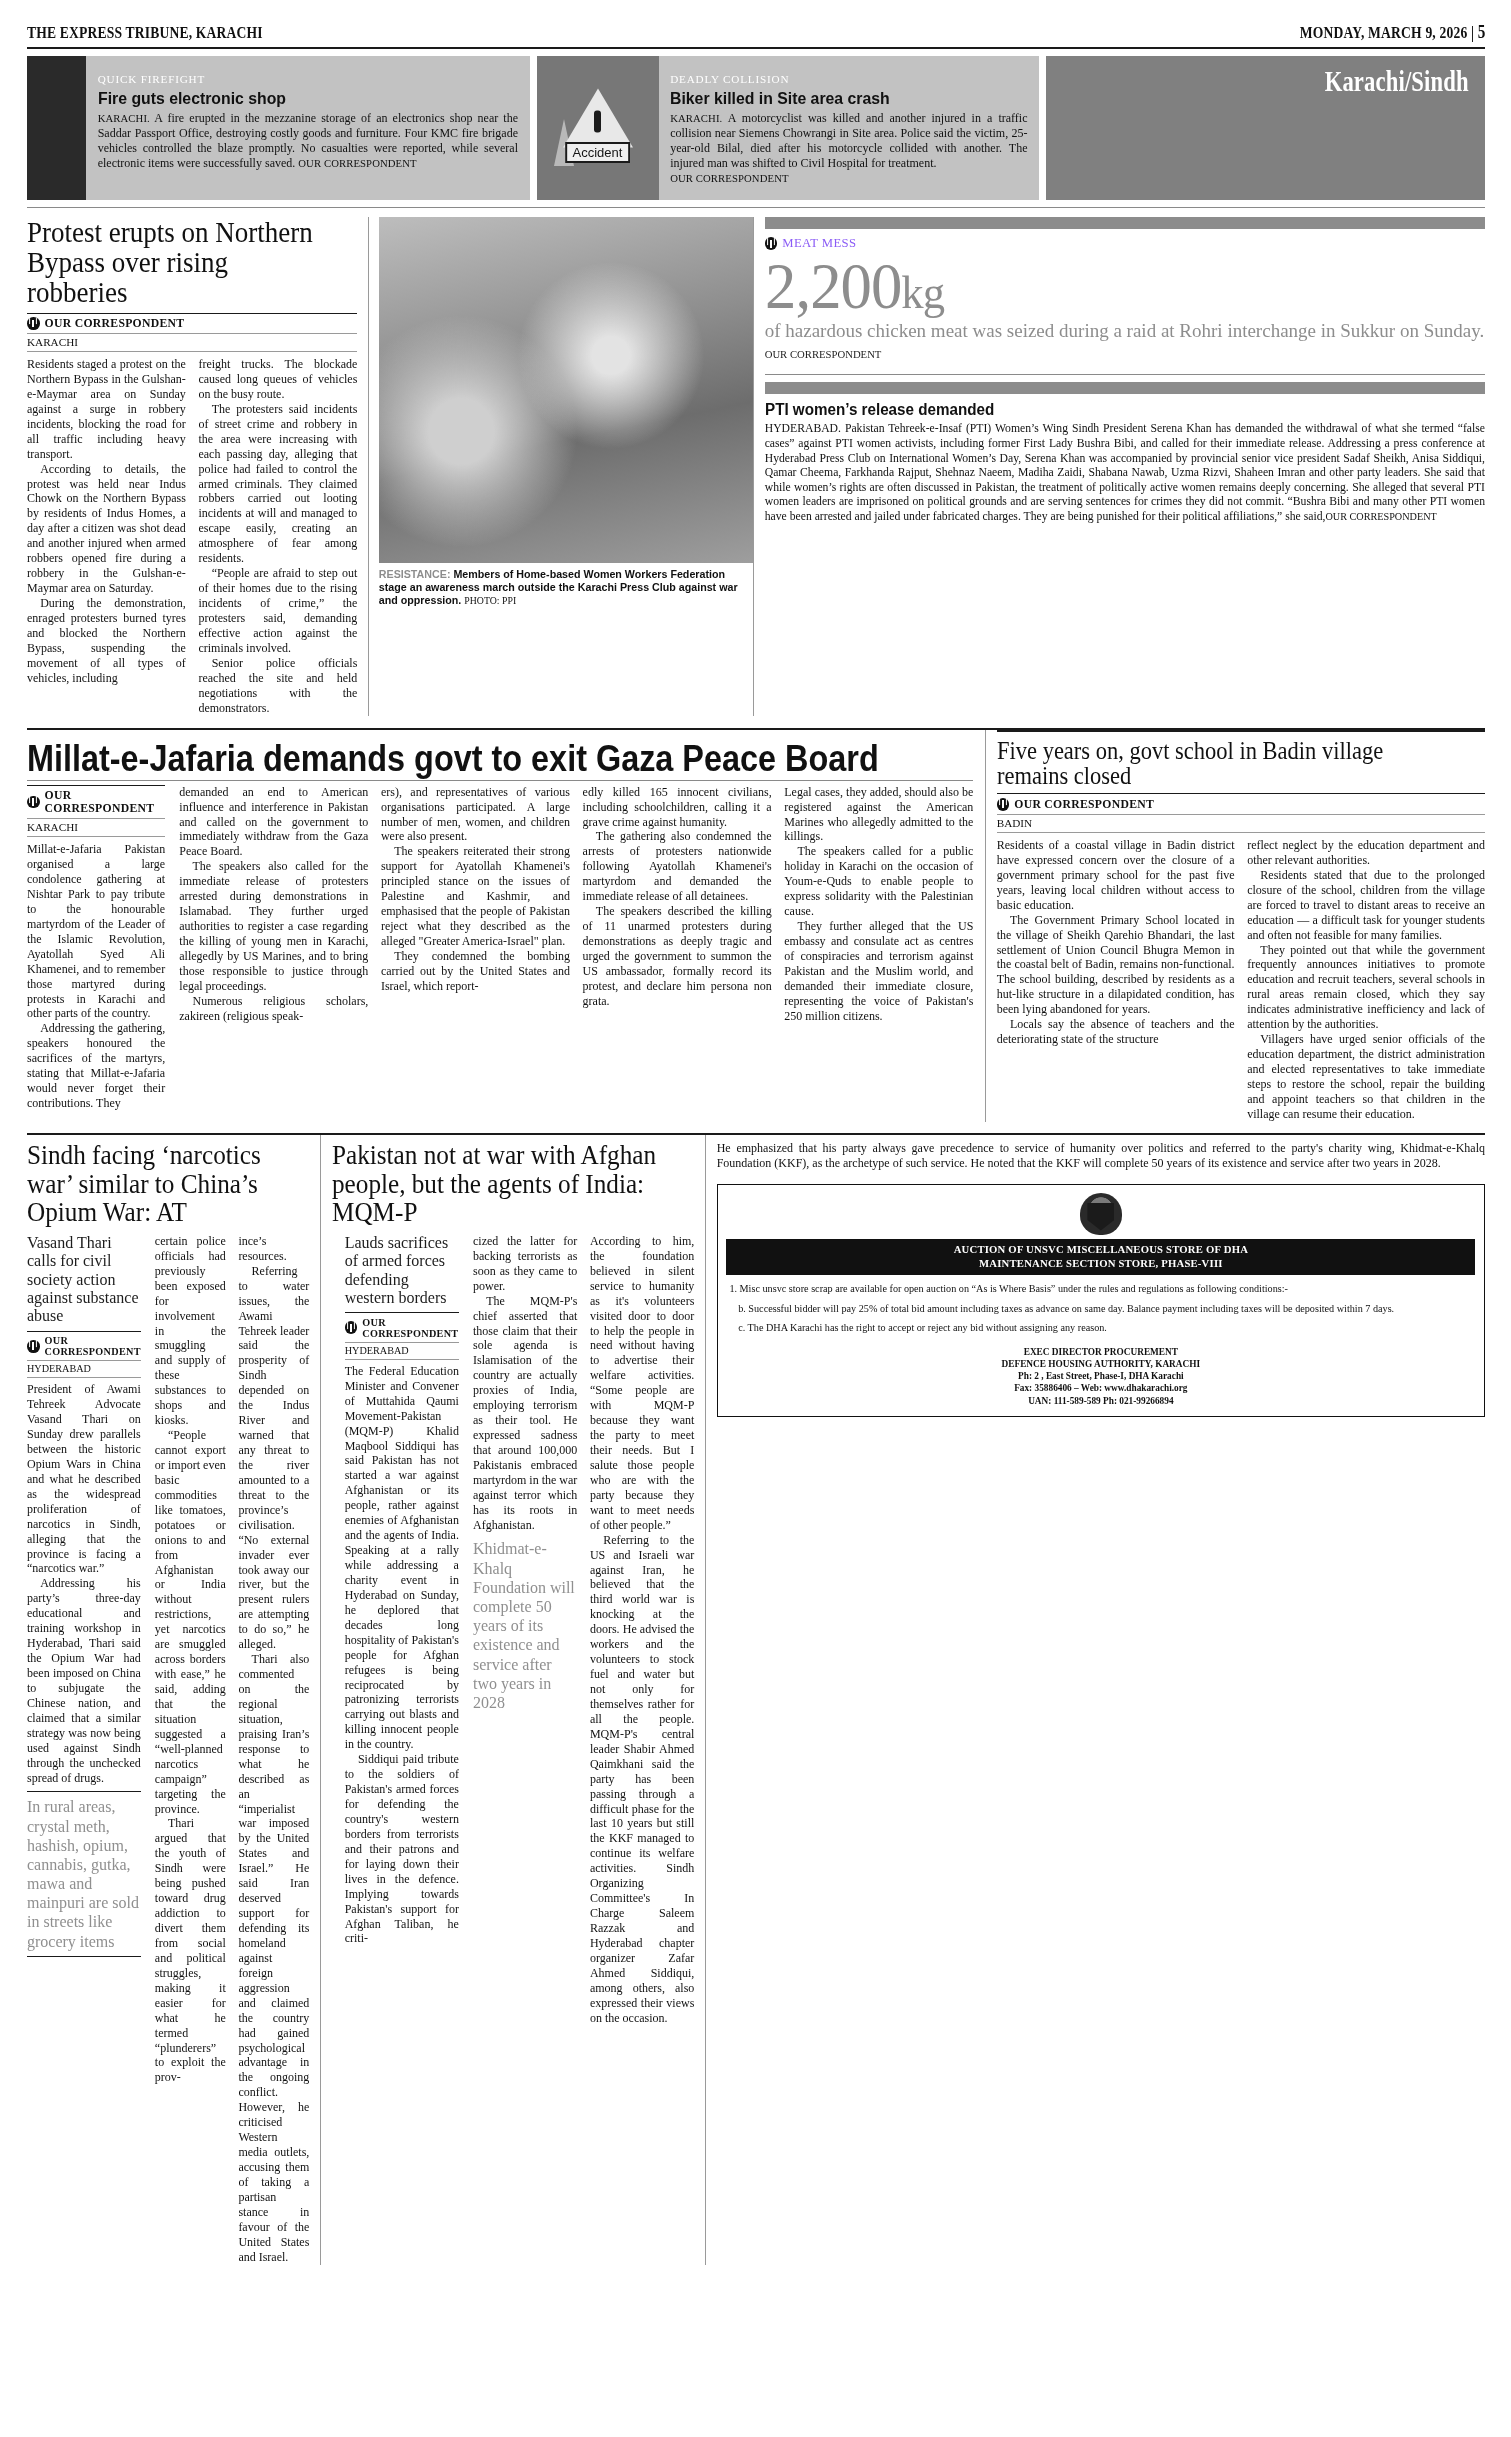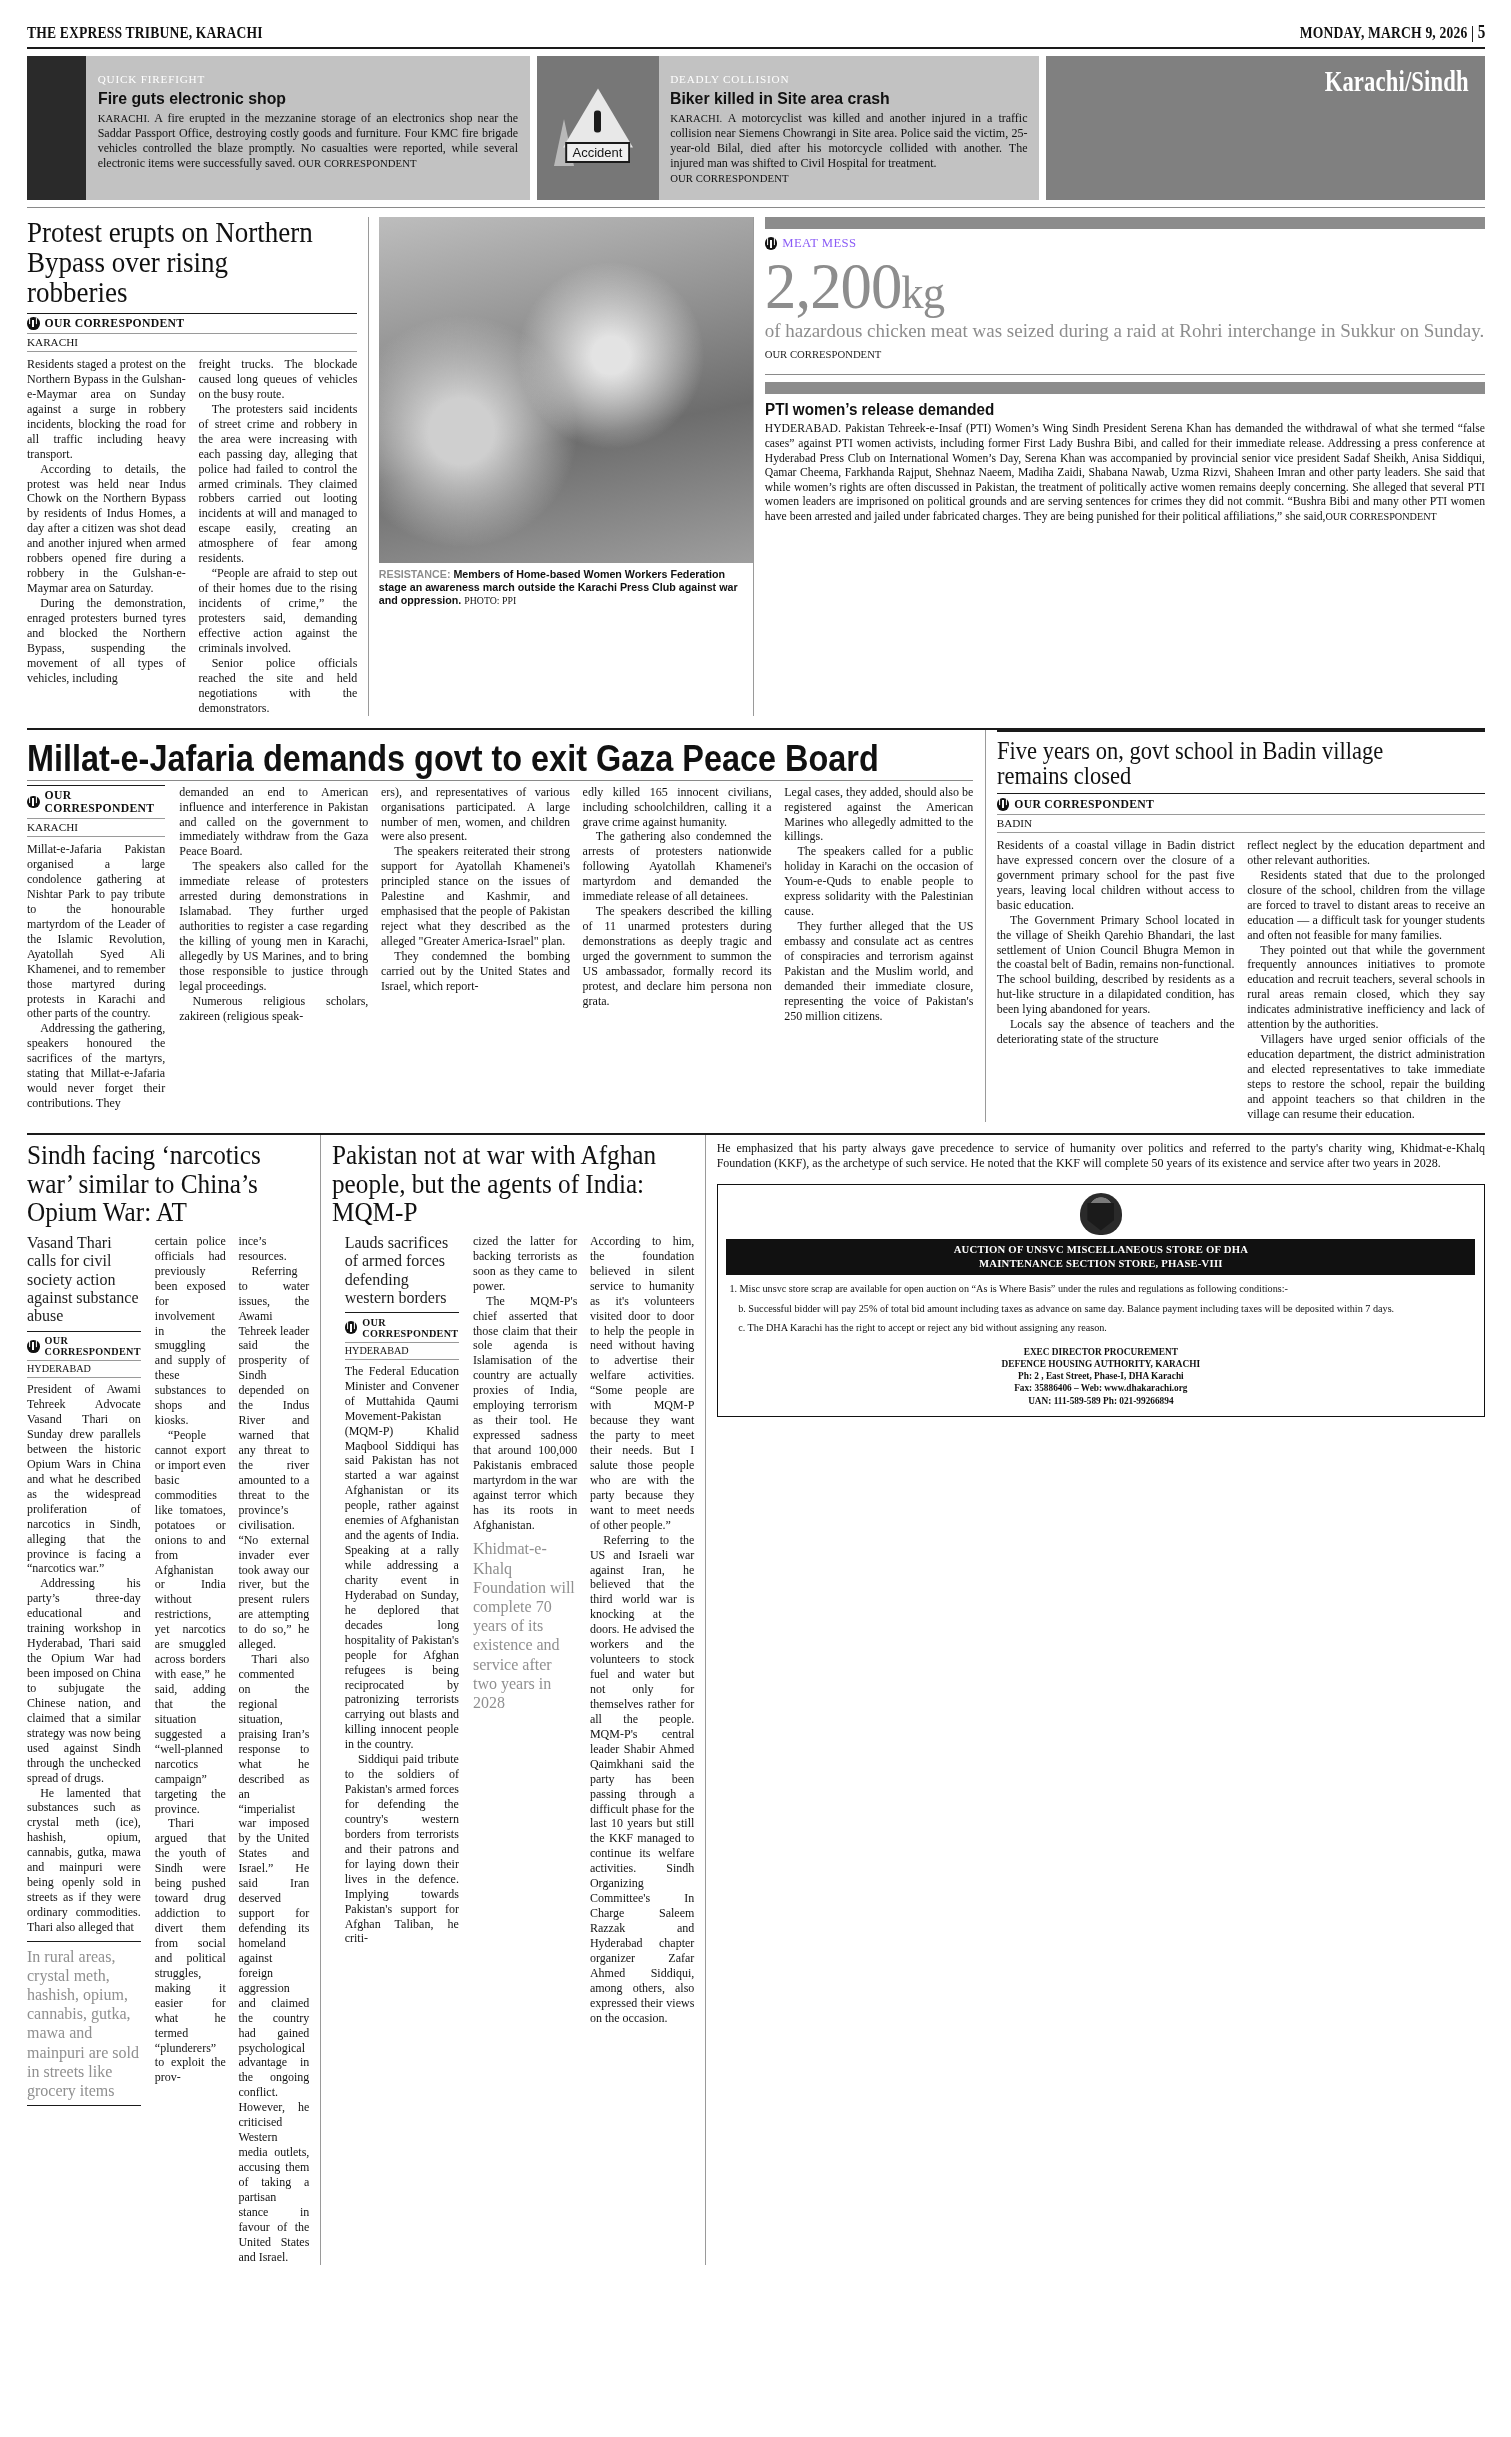--- a/index.html
+++ b/index.html
@@ -299,21 +299,20 @@
         <div style="flex:0 0 102px; padding-right:7.8px;">
           <div class="standfirst" style="font-size:16px;">Vasand Thari calls for civil society action against substance abuse</div>
           <div class="byline">
             <span class="tlogo"></span>
             <span style="font-size:10.2px;">OUR CORRESPONDENT</span>
           </div>
           <div class="dateline" style="font-size:10.2px;">HYDERABAD</div>
           <div class="body-col" style="margin-top:3.9px;">
               <p class="first">President of Awami Tehreek Advocate Vasand Thari on Sunday drew parallels between the historic Opium Wars in China and what he described as the widespread proliferation of narcotics in Sindh, alleging that the province is facing a “narcotics war.”</p>
               <p>Addressing his party’s three-day educational and training workshop in Hyderabad, Thari said the Opium War had been imposed on China to subjugate the Chinese nation, and claimed that a similar strategy was now being used against Sindh through the unchecked spread of drugs.</p>
-              <p>He lamented that substances such as crystal meth (ice), hashish, opium, cannabis, gutka, mawa and mainpuri were being openly sold in streets as if they were ordinary commodities. Thari also alleged that</p>
             </div>
           <div class="pull-box" style="margin-top:5.9px;">In rural areas, crystal meth, hashish, opium, cannabis, gutka, mawa and mainpuri are sold in streets like grocery items</div>
         </div>
         <div class="body-col" style="flex:1; padding:0 6.3px;">
             <p class="first">certain police officials had previously been exposed for involvement in the smuggling and supply of these substances to shops and kiosks.</p>
             <p>“People cannot export or import even basic commodities like tomatoes, potatoes or onions to and from Afghanistan or India without restrictions, yet narcotics are smuggled across borders with ease,” he said, adding that the situation suggested a “well-planned narcotics campaign” targeting the province.</p>
             <p>Thari argued that the youth of Sindh were being pushed toward drug addiction to divert them from social and political struggles, making it easier for what he termed “plunderers” to exploit the prov-</p>
           </div>
         <div class="body-col" style="flex:1; padding-left:6.3px;">
             <p class="first">ince’s resources.</p>
@@ -336,21 +335,21 @@
           <div class="body-col" style="margin-top:3.9px;">
               <p class="first">The Federal Education Minister and Convener of Muttahida Qaumi Movement-Pakistan (MQM-P) Khalid Maqbool Siddiqui has said Pakistan has not started a war against Afghanistan or its people, rather against enemies of Afghanistan and the agents of India. Speaking at a rally while addressing a charity event in Hyderabad on Sunday, he deplored that decades long hospitality of Pakistan's people for Afghan refugees is being reciprocated by patronizing terrorists carrying out blasts and killing innocent people in the country.</p>
               <p>Siddiqui paid tribute to the soldiers of Pakistan's armed forces for defending the country's western borders from terrorists and their patrons and for laying down their lives in the defence. Implying towards Pakistan's support for Afghan Taliban, he criti-</p>
             </div>
         </div>
         <div style="flex:1; padding:0 6.3px;">
           <div class="body-col">
               <p class="first">cized the latter for backing terrorists as soon as they came to power.</p>
               <p>The MQM-P's chief asserted that those claim that their sole agenda is Islamisation of the country are actually proxies of India, employing terrorism as their tool. He expressed sadness that around 100,000 Pakistanis embraced martyrdom in the war against terror which has its roots in Afghanistan.</p>
             </div>
-          <div class="pull-grey" style="margin-top:6.8px;">Khidmat-e-Khalq Foundation will complete 70 years of its existence and service after two years in 2028</div>
+          <div class="pull-grey" style="margin-top:6.8px;">Khidmat-e-Khalq Foundation will complete 50 years of its existence and service after two years in 2028</div>
         </div>
         <div class="body-col" style="flex:1; padding-left:6.3px;">
             <p class="first">According to him, the foundation believed in silent service to humanity as it's volunteers visited door to door to help the people in need without having to advertise their welfare activities. “Some people are with MQM-P because they want the party to meet their needs. But I salute those people who are with the party because they want to meet needs of other people.”</p>
             <p>Referring to the US and Israeli war against Iran, he believed that the third world war is knocking at the doors. He advised the workers and the volunteers to stock fuel and water but not only for themselves rather for all the people. MQM-P's central leader Shabir Ahmed Qaimkhani said the party has been passing through a difficult phase for the last 10 years but still the KKF managed to continue its welfare activities. Sindh Organizing Committee's In Charge Saleem Razzak and Hyderabad chapter organizer Zafar Ahmed Siddiqui, among others, also expressed their views on the occasion.</p>
           </div>
       </div>
     </div>
 
     <div class="vline" style="flex:1; padding-left:10.7px;">
       <div class="body-col" style="margin-top:5.9px;">He emphasized that his party always gave precedence to service of humanity over politics and referred to the party's charity wing, Khidmat-e-Khalq Foundation (KKF), as the archetype of such service. He noted that the KKF will complete 50 years of its existence and service after two years in 2028.</div>

